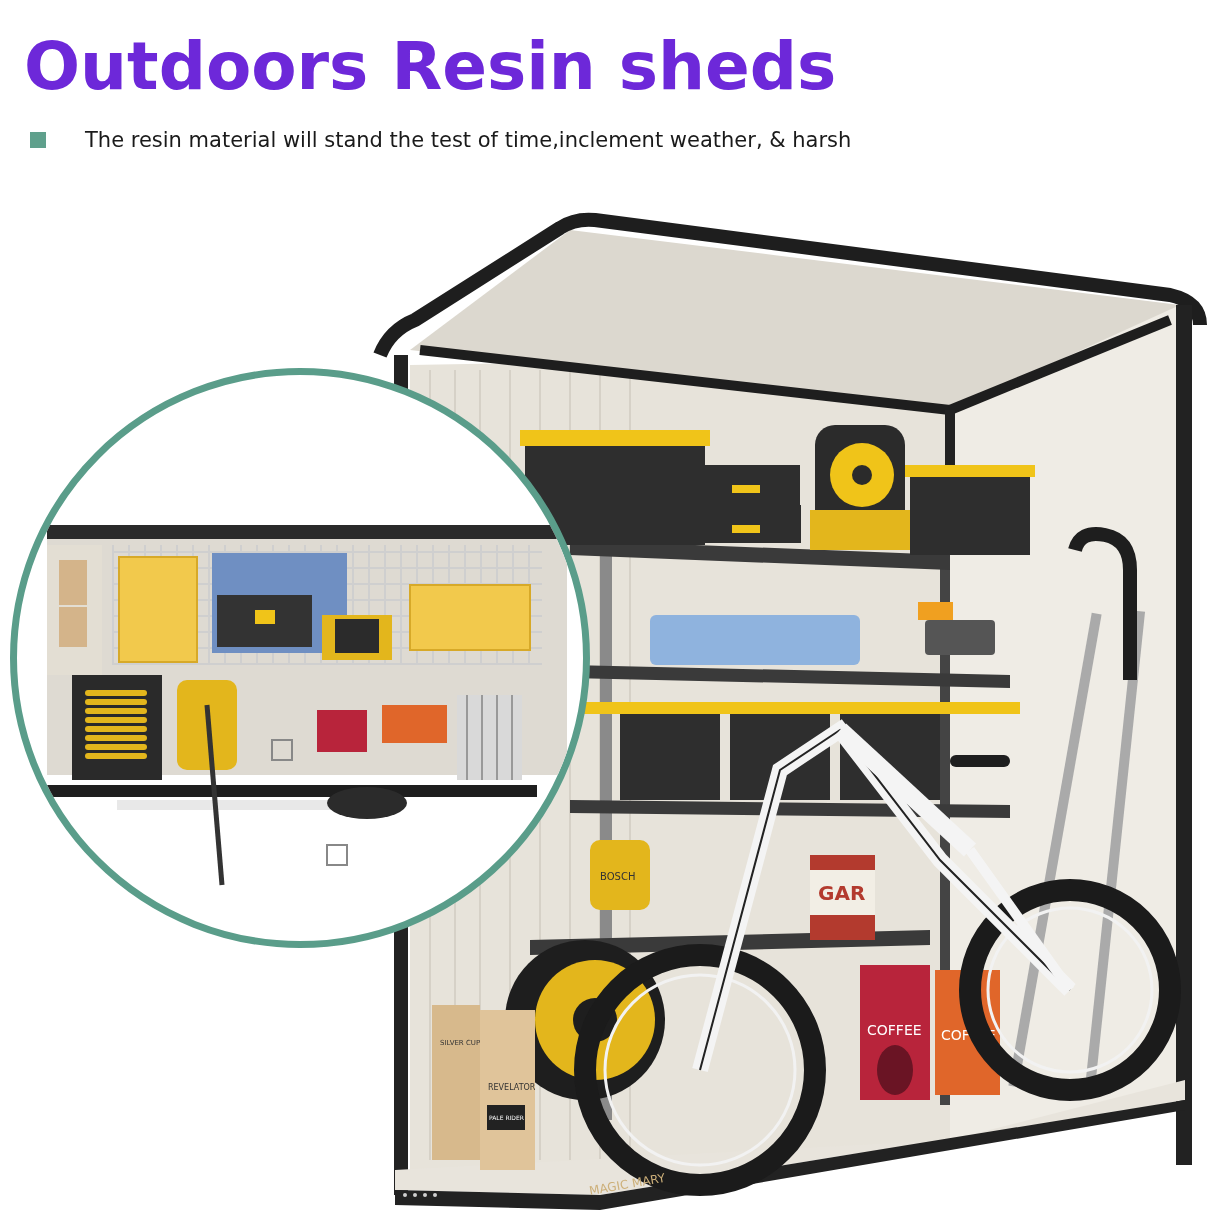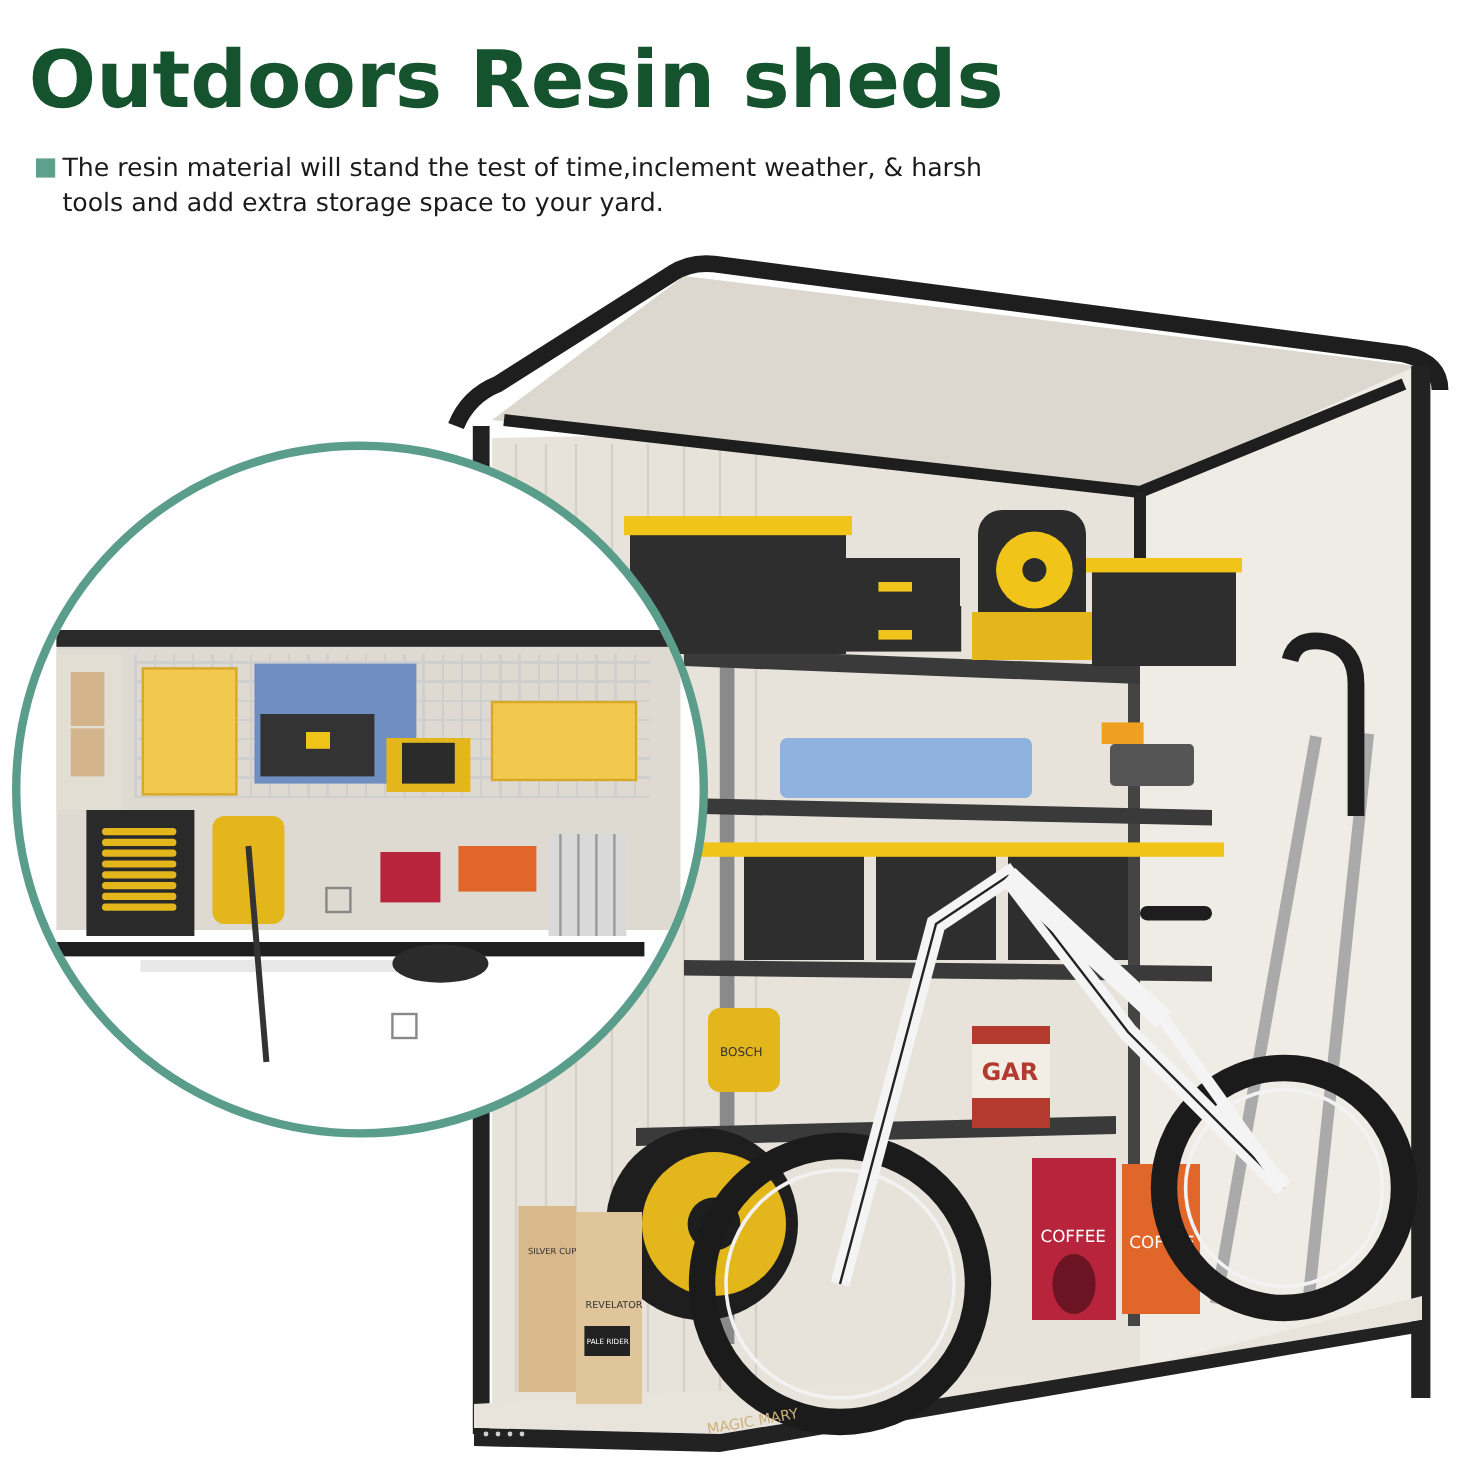--- a/index.html
+++ b/index.html
@@ -1,41 +1,40 @@
 <!DOCTYPE html>
 <html><head>
 <meta charset="utf-8">
 <style>
   html, body { margin:0; padding:0; background:#ffffff; }
   body { width:1214px; height:1214px; position:relative; overflow:hidden; font-family:"DejaVu Sans", sans-serif; }
-  .title { position:absolute; left:24px; top:28px; font-size:66px; font-weight:bold; color:#14532d; letter-spacing:0px; font-family:"DejaVu Sans", sans-serif; white-space:nowrap;text-align:right; }
+  .title { position:absolute; left:24px; top:28px; font-size:66px; font-weight:bold; color:#6d28d9; letter-spacing:0px; font-family:"DejaVu Sans", sans-serif; white-space:nowrap;text-align:right; }
   .bullet-wrap { position:absolute; left:30px; top:126px; width:860px; }
   .bullet-sq { position:absolute; left:0; top:6px; width:16px; height:16px; background:#5fa08c; }
   .bullet-text { margin-left:22px; font-size:21px; line-height:29px; color:#1a1a1a; font-family:"DejaVu Sans", sans-serif; }
-  .bullet-text span { display:block; white-space:nowrap; }
+  .bullet-text span { display:block; white-space:nowrap;margin-left:33px; }
 
   
   .shed { position:absolute; left:370px; top:210px; width:844px; height:1000px; }
 
   
   .inset { position:absolute; left:10px; top:368px; width:580px; height:580px; border-radius:50%; border:7px solid #5a9d8a; background:#ffffff; overflow:hidden; box-sizing:border-box; }
   .inset-floor { position:absolute; left:30px; top:160px; width:520px; height:240px; background:#dedad2; }
   .inset-top { position:absolute; left:30px; top:150px; width:520px; height:14px; background:#2a2a2a; }
   .inset-grid { position:absolute; left:95px; top:170px; width:430px; height:120px; background:repeating-linear-gradient(90deg,#cfcfcf 0 2px,transparent 2px 16px),repeating-linear-gradient(0deg,#cfcfcf 0 2px,transparent 2px 16px); }
 </style>
 </head>
 <body>
 
 <div class="title">Outdoors Resin sheds</div>
 
 <div class="bullet-wrap">
   <div class="bullet-sq"></div>
   <div class="bullet-text">
     <span>The resin material will stand the test of time,inclement weather, &amp; harsh</span>
-    <span>tools and add extra storage space to your yard.</span>
   </div>
 </div>
 
 <div class="shed">
   <svg width="844" height="1000" style="position:absolute;left:0;top:0">
 
     <polygon points="40,155 580,145 580,940 40,960" fill="#e7e3da"></polygon>
 
     <g stroke="#cfcac0" stroke-width="2" opacity="0.7">
       <line x1="60" y1="160" x2="60" y2="950"></line>

